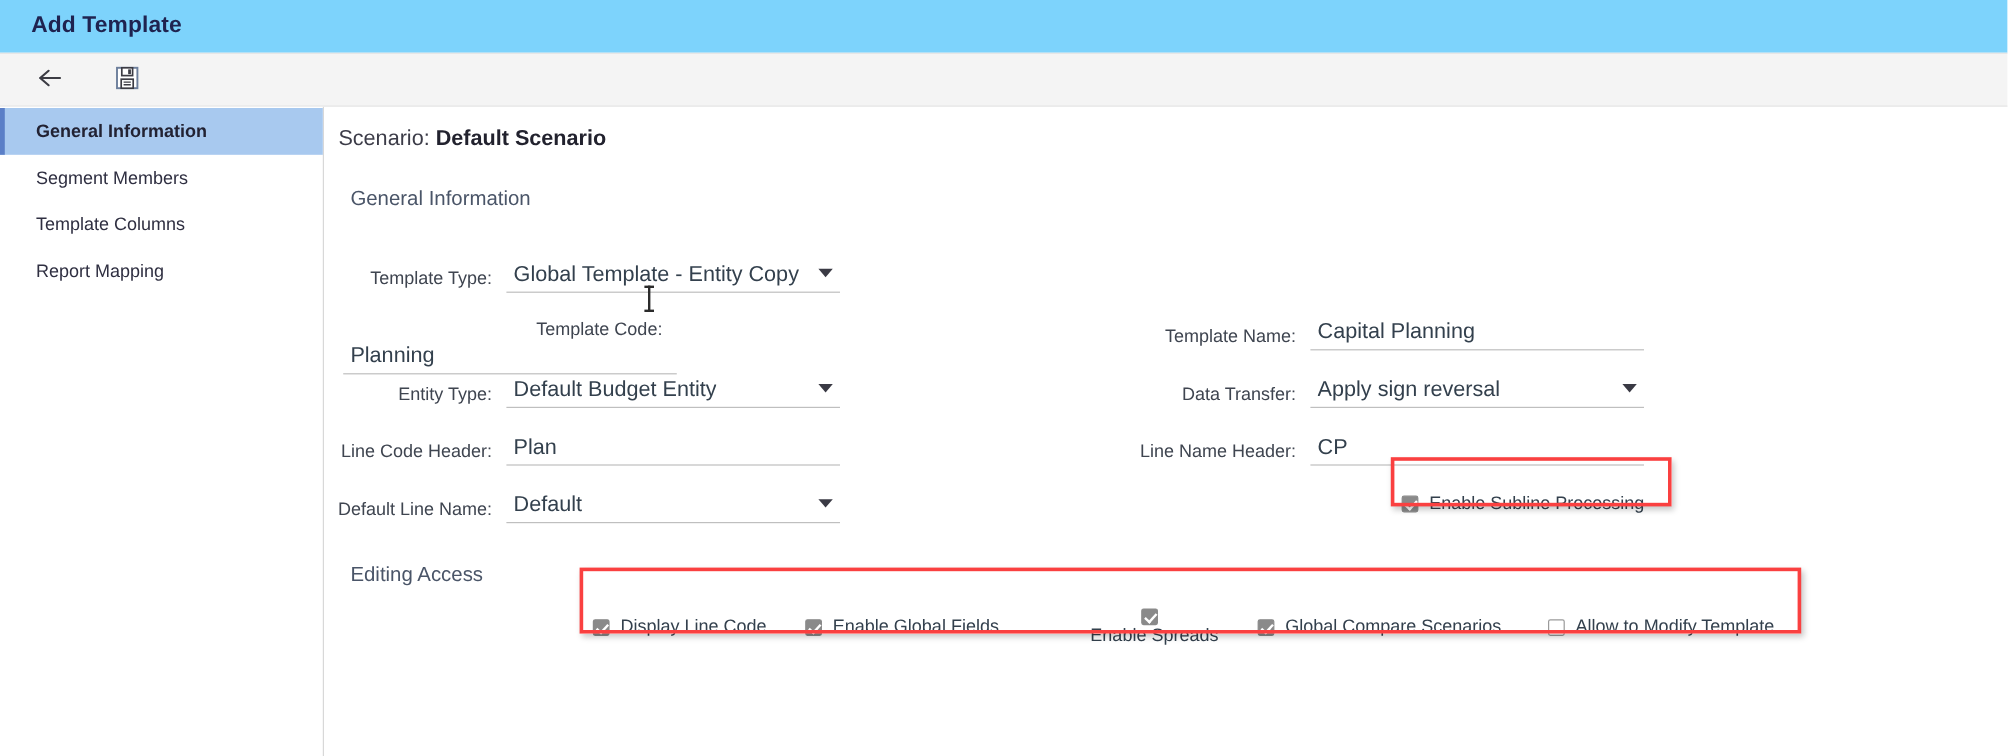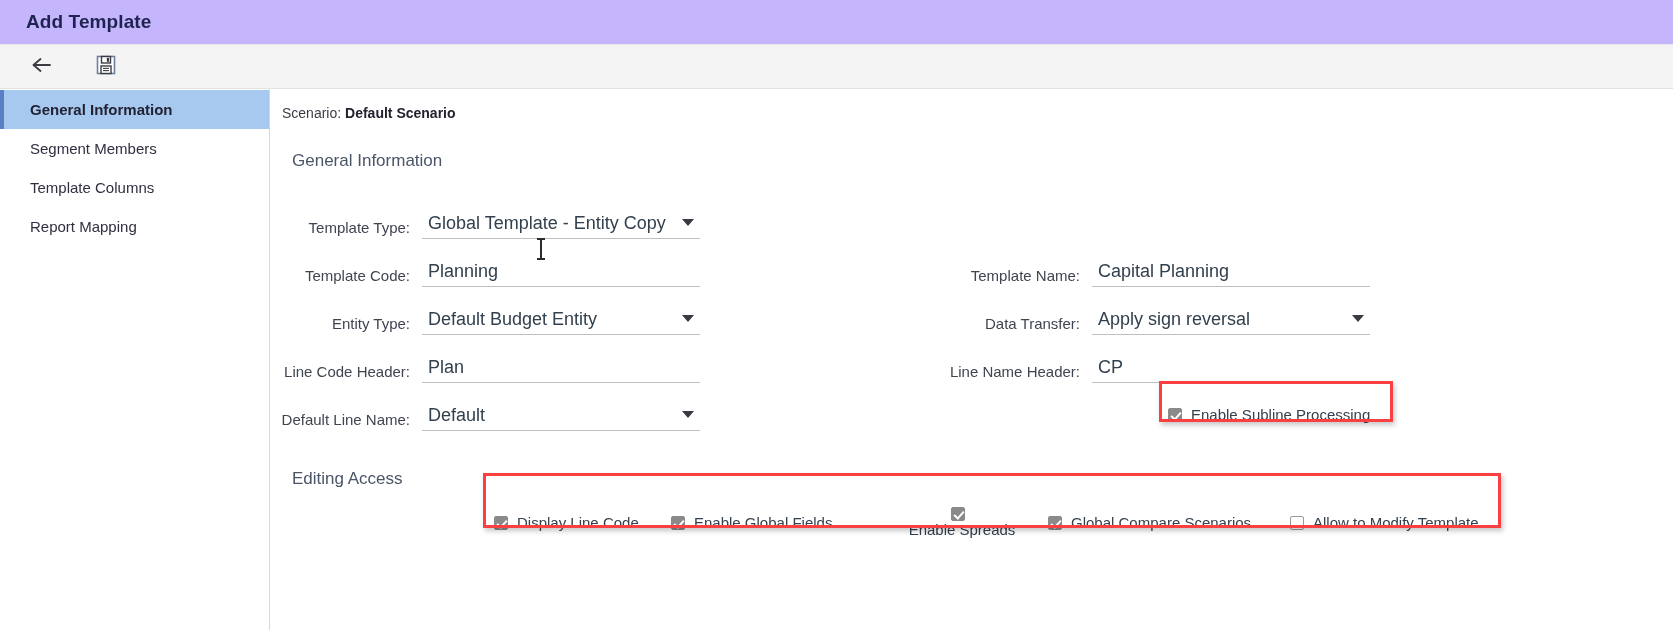--- a/index.html
+++ b/index.html
@@ -11,21 +11,21 @@
     font-family: "Liberation Sans", sans-serif;
     font-size: 15px;
     color: #333333;
     overflow: hidden;
     position: relative;
   }
 
   
   .titlebar {
     height: 44px;
-    background: #c4b5fd;
+    background: #7dd3fc;
     display: flex;
     align-items: center;
     padding-left: 26px;
   }
   .titlebar .title {
     font-size: 19px;
     font-weight: bold;
     color: #1f2350;
     letter-spacing: .1px;
   }
@@ -85,21 +85,21 @@
   .side-item .side-label { pointer-events: none; }
 
   
   .content {
     flex: 1;
     position: relative;
     padding: 0;
   }
   .scenario-line {
     padding: 16px 0 0 12px;
-    font-size: 14px;
+    font-size: 18px;
     color: #3c3c48;
   }
   .scenario-line .sc-val { font-weight: bold; color: #22222e; }
 
   .section-head {
     font-size: 17px;
     color: #4a5568;
     margin: 30px 0 0 22px;
   }
 
@@ -273,21 +273,21 @@
     <div class="form-area">
 
       <div class="frow" style="left:0px; top:26px;">
         <div class="flabel">Template Type:</div>
         <div class="fctrl select">
           <span class="val">Global Template - Entity Copy</span>
           <span class="caret"></span>
         </div>
       </div>
 
-      <div class="frow" style="left:0px; top:74px;">
+      <div class="frow" style="left:16px; top:74px;flex-direction:column;">
         <div class="flabel">Template Code:</div>
         <div class="fctrl">
           <span class="val">Planning</span>
         </div>
       </div>
 
       <div class="frow" style="left:0px; top:122px;">
         <div class="flabel">Entity Type:</div>
         <div class="fctrl select">
           <span class="val">Default Budget Entity</span>

